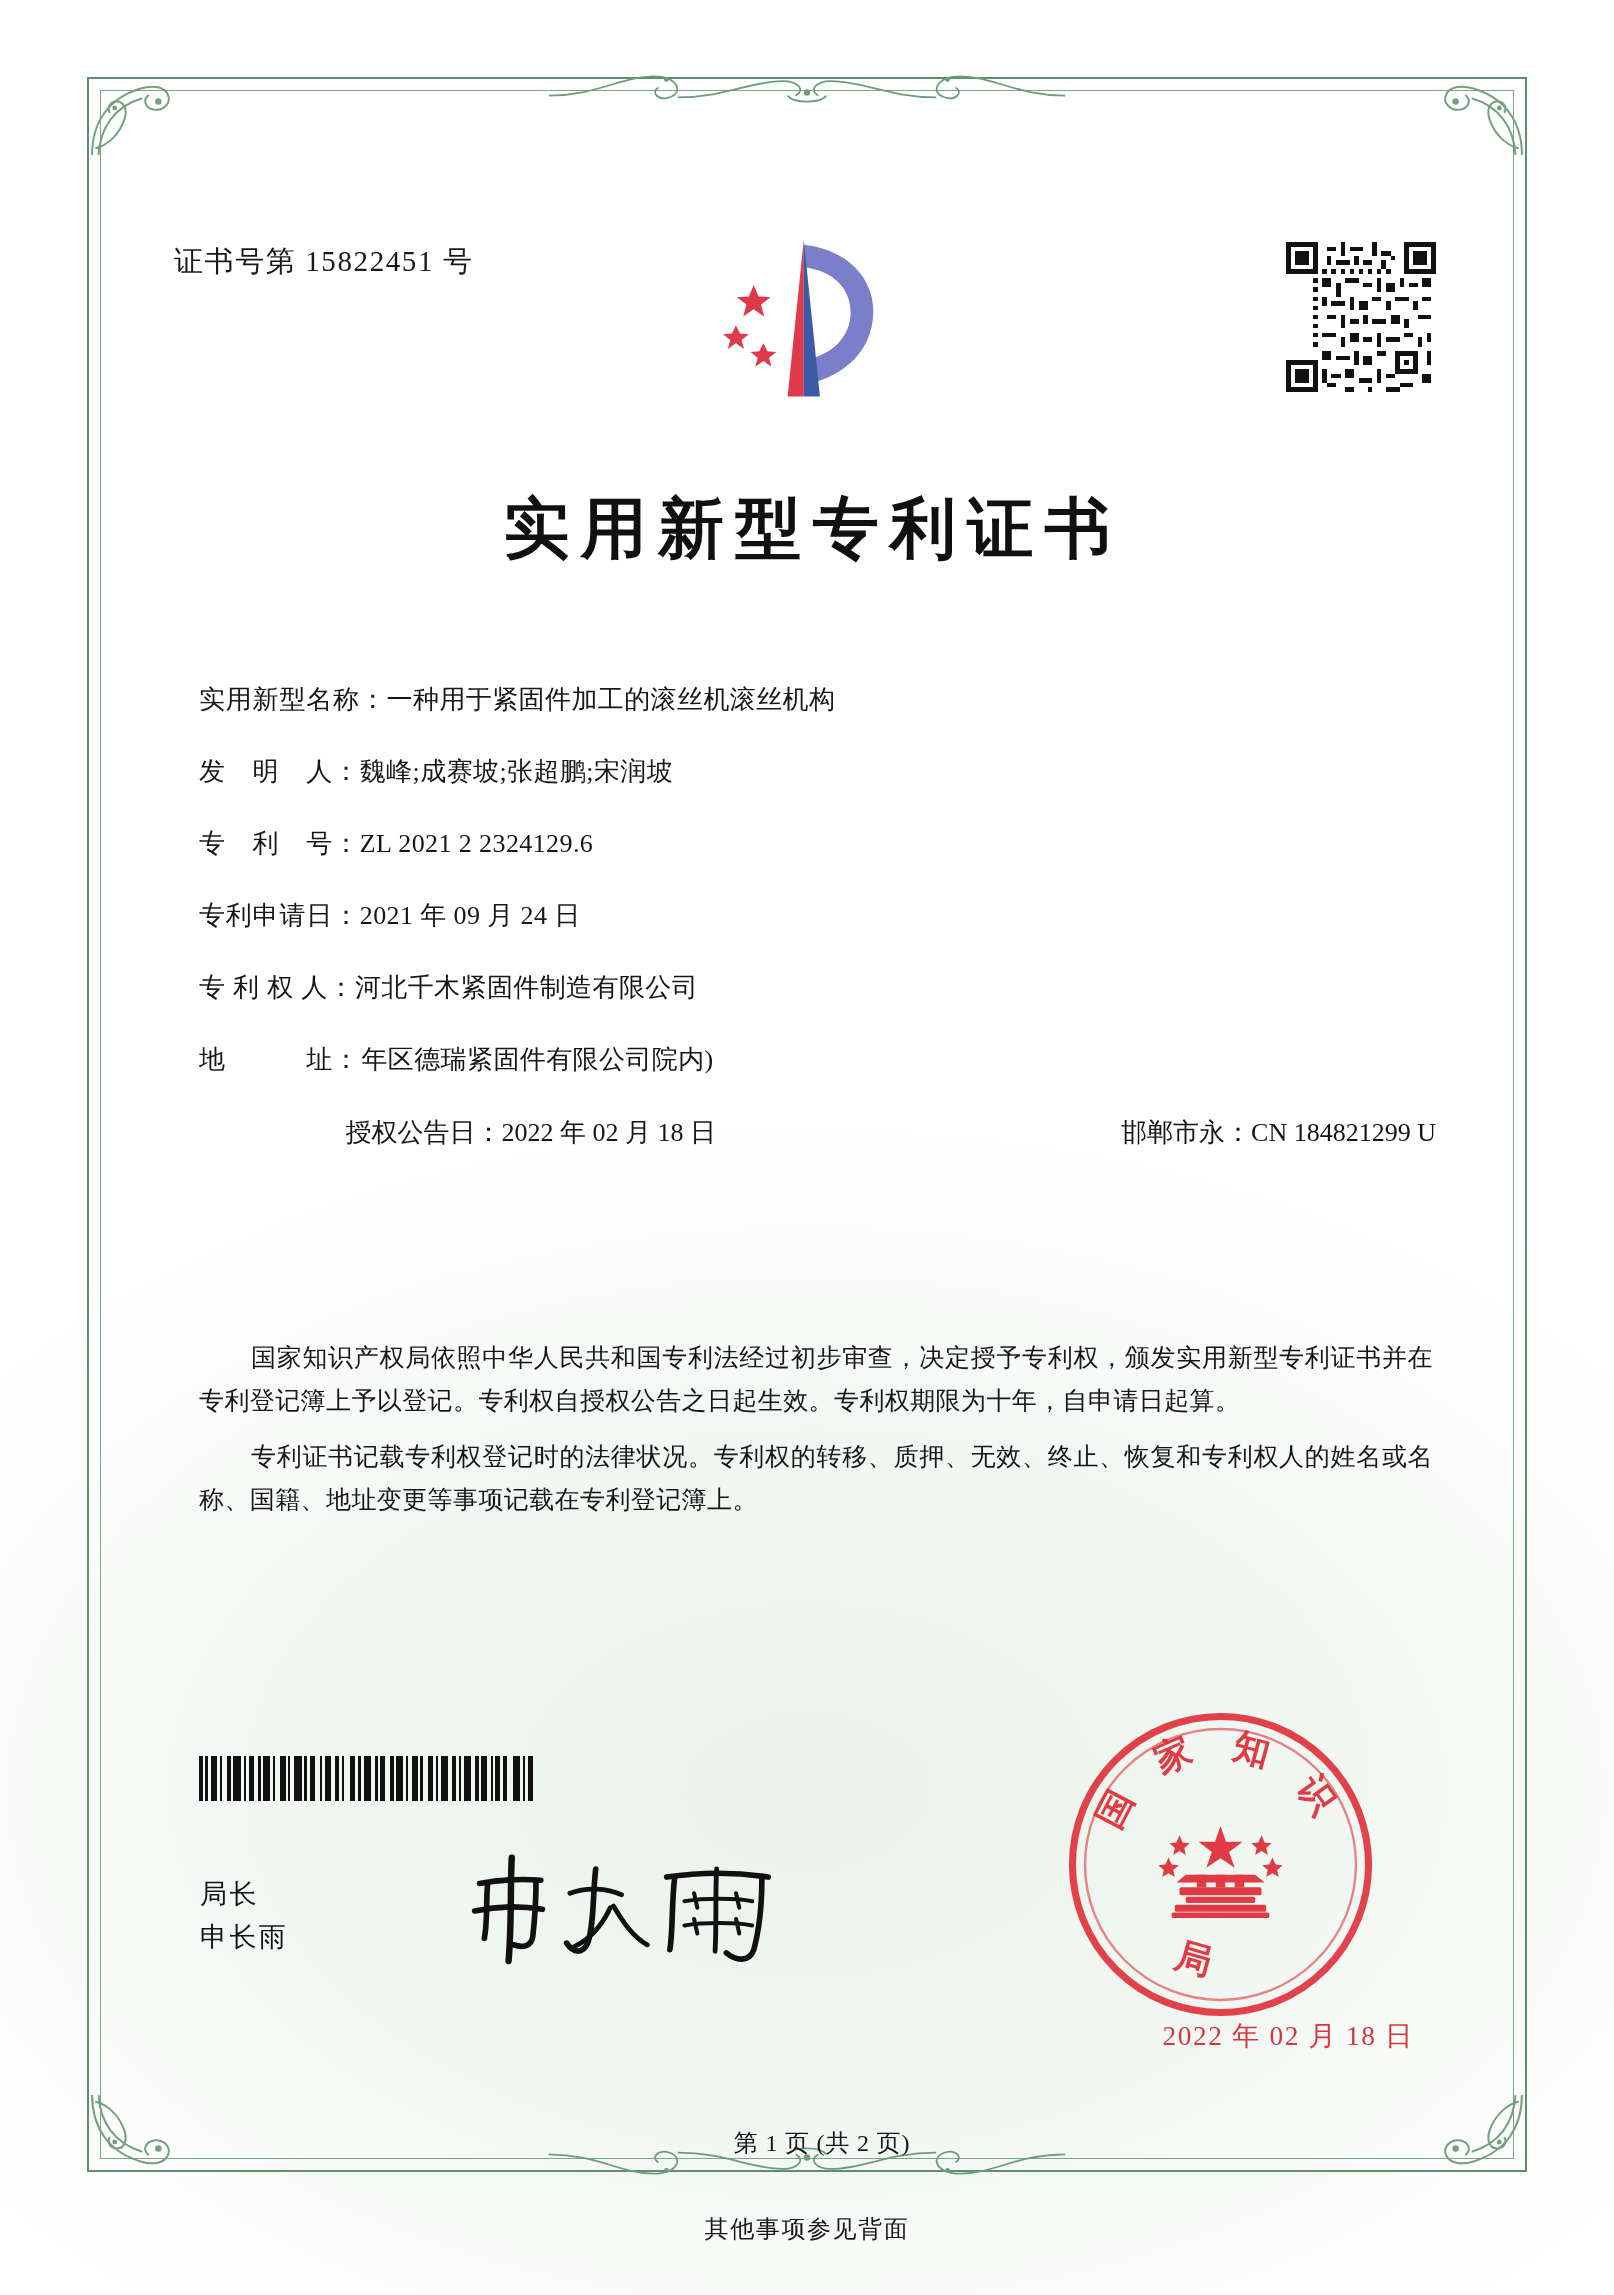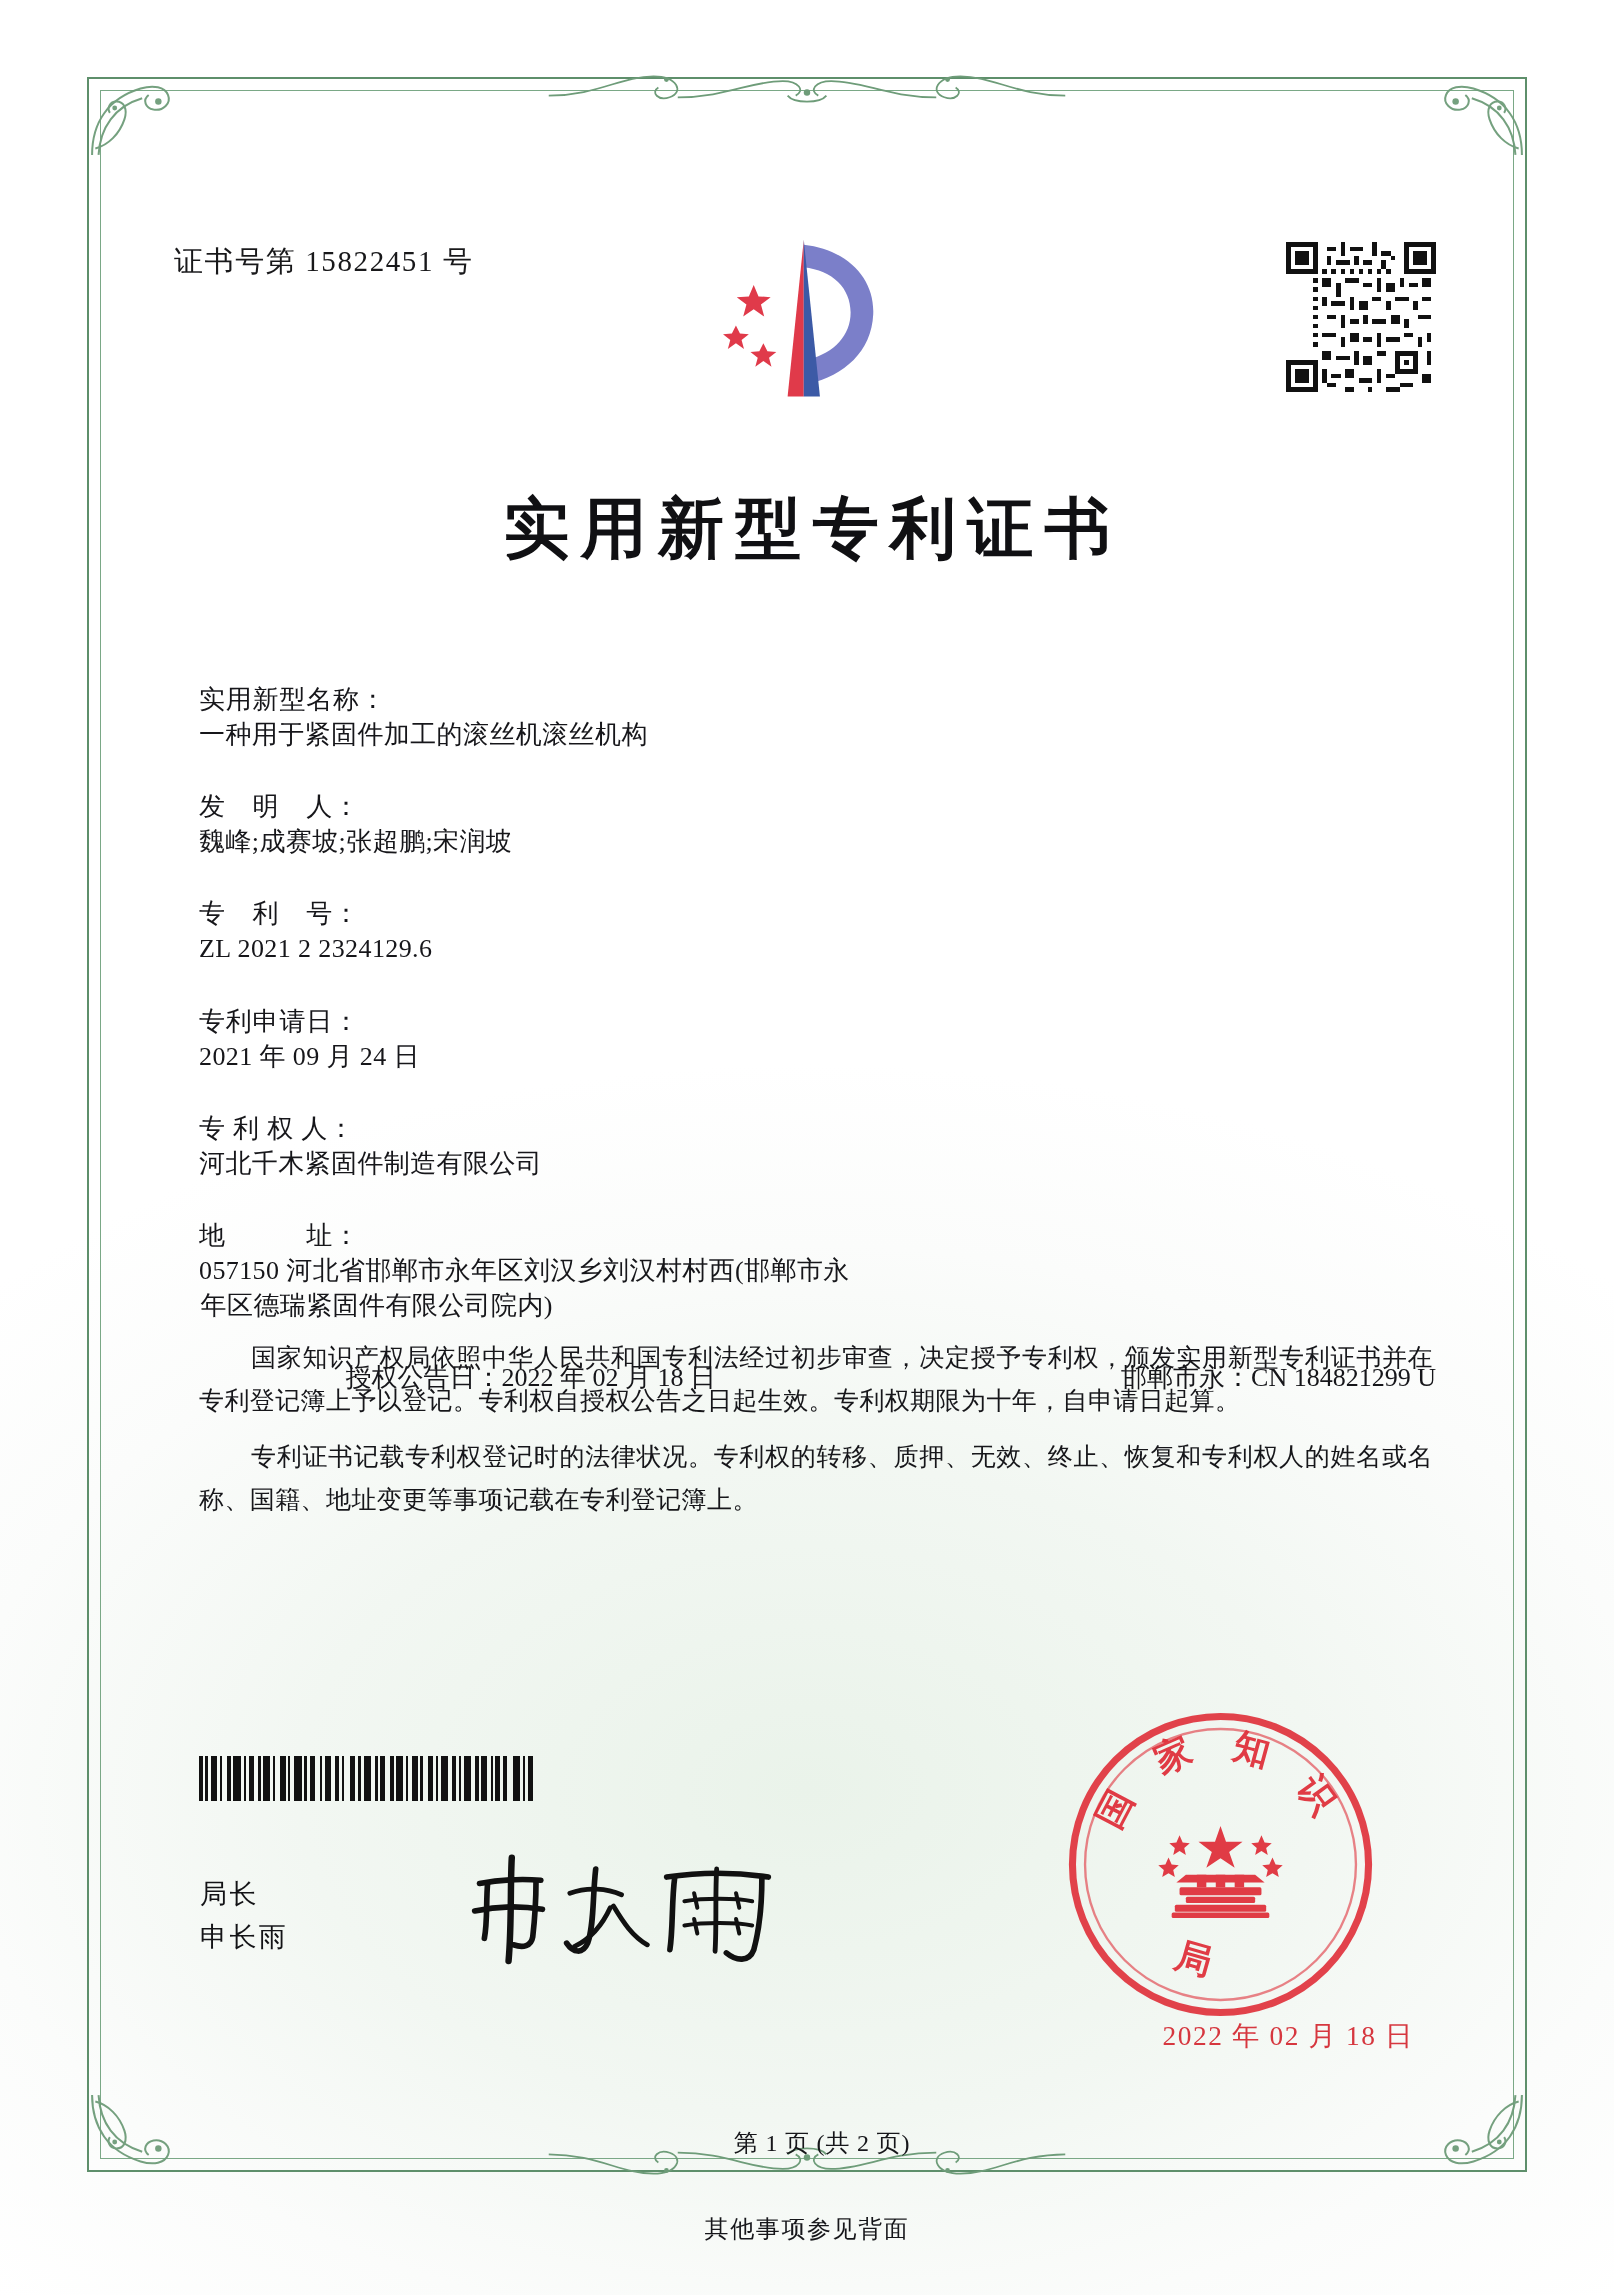--- a/index.html
+++ b/index.html
@@ -133,21 +133,20 @@
     right: 178px;
     top: 682px;
     font-size: 26px;
     color: #16161a;
   }
   .field-row {
     display: flex;
     align-items: flex-start;
     margin-bottom: 37px;
     line-height: 1.35;
-    flex-direction: column;
   }
   .f-label {
     flex: 0 0 auto;
     white-space: pre;
     letter-spacing: 0.8px;
   }
   .f-value {
     flex: 1 1 auto;
     letter-spacing: 0.4px;
   }
@@ -485,21 +484,20 @@
     </div>
 
     <div class="field-row">
       <span class="f-label">专 利 权 人：</span>
       <span class="f-value">河北千木紧固件制造有限公司</span>
     </div>
 
     <div class="field-row">
       <span class="f-label">地　　　址：</span>
       <span class="f-value">
-        <span>057150 河北省邯郸市永年区刘汉乡刘汉村村西(邯郸市永</span>
         <span class="wrap2">年区德瑞紧固件有限公司院内)</span>
       </span>
     </div>
 
     <div class="row-inline">
       <span class="seg1"><span>授权公告日：</span><span>2022 年 02 月 18 日</span></span>
       <span class="seg2"><span>邯郸市永：</span><span>CN 184821299 U</span></span>
     </div>
 
   </div>

